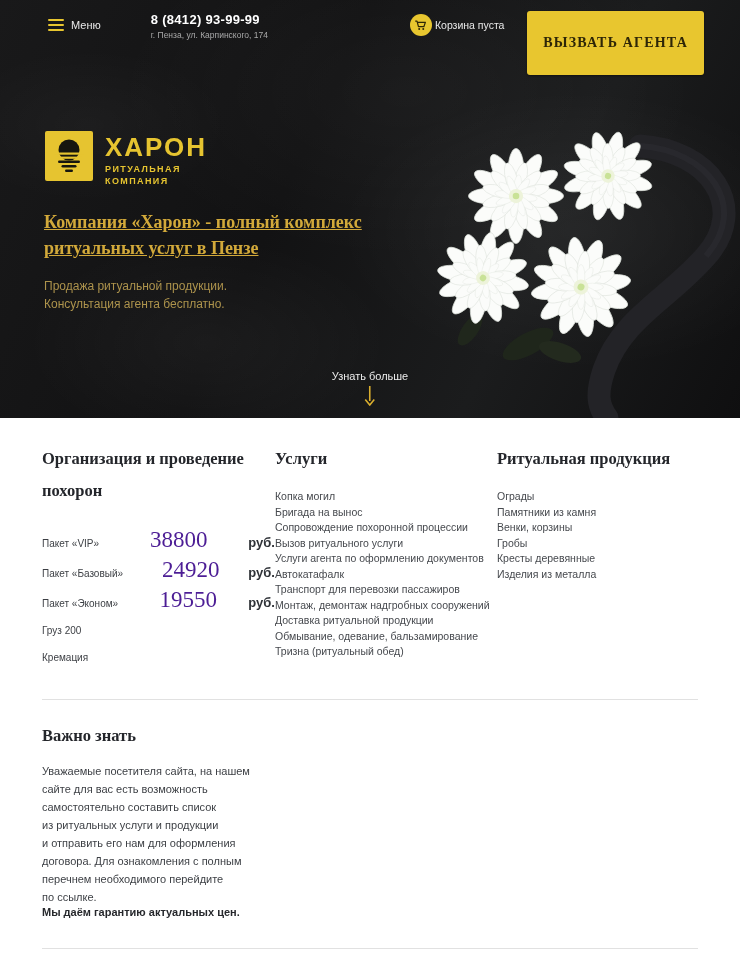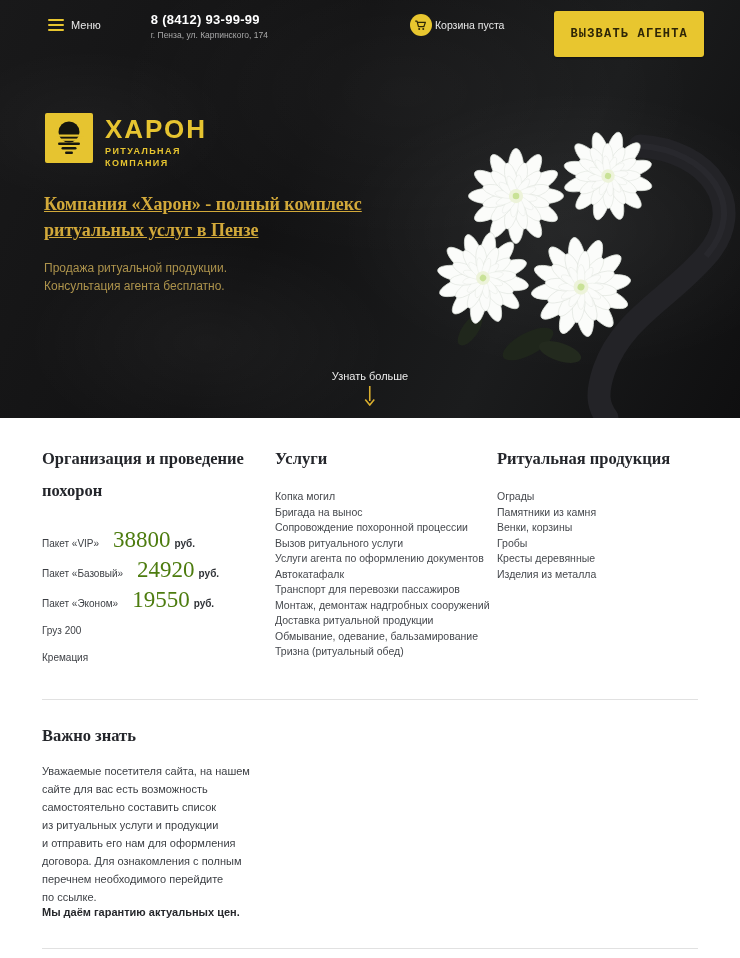--- a/index.html
+++ b/index.html
@@ -23,21 +23,21 @@
   .burger{ display:inline-flex; flex-direction:column; gap:3px; }
   .burger i{ display:block; width:16px; height:2px; background:#e8c62f; border-radius:1px; }
   .menu-label{ font-size:11px; color:#e9e9e9; }
   .phone-block{ margin-left:50px; margin-top:4px; }
   .phone{ font-size:13px; font-weight:bold; color:#ffffff; letter-spacing:0.3px; }
   .address{ font-size:8.5px; color:#a9a9a9; margin-top:3px; }
   .cart{ display:flex; align-items:center; gap:3px; margin-left:142px; margin-top:6px; cursor:pointer; }
   .cart-circle{ width:22px; height:22px; border-radius:50%; background:#e8c62f; display:inline-flex; align-items:center; justify-content:center; }
   .cart-label{ font-size:10.5px; color:#e9e9e9; }
   .cta{ margin-left:auto; margin-top:3px; background:#e8c62f; border:none; border-radius:3px;
-        padding:16px 16px; font-family:Liberation Mono, monospace; font-weight:bold; font-size:12px;
+        padding:24px 16px; font-family:Liberation Serif, serif; font-weight:bold; font-size:14px;
         letter-spacing:1.2px; color:#2e2607; cursor:pointer; box-shadow:0 1px 2px rgba(0,0,0,0.4); }
 
   .logo{ position:relative; z-index:2; display:flex; align-items:flex-start; gap:12px; margin:56px 0 0 45px; width:230px; cursor:pointer; }
   .logo-mark{ flex:none; }
   .logo-title{ font-family:"Liberation Sans", sans-serif; font-weight:bold; font-size:26px; letter-spacing:2px; color:#e6c430; line-height:26px; margin-top:3px; }
   .logo-sub{ font-size:9px; font-weight:bold; letter-spacing:1.4px; color:#e6c430; line-height:12px; margin-top:3px; }
 
   .hero-heading{ position:relative; z-index:2; margin:22px 0 0 44px; width:360px;
     font-family:"Liberation Serif", serif; font-weight:bold; font-size:18px; line-height:26px;
     color:#d2a93a; white-space:pre-line;text-decoration:underline; }
@@ -48,24 +48,24 @@
   .scroll-label{ font-size:11px; color:#ececec; }
   .scroll-arrow{ margin-top:4px; }
 
   
   .columns{ display:flex; padding:25px 42px 0 42px; }
   .col h2{ font-family:"Liberation Serif", serif; font-weight:bold; font-size:16.5px; line-height:32px; color:#24262b; margin-bottom:14px; }
   .col-packages{ width:233px; }
   .col-services{ width:222px; }
   .col-products{ width:201px; }
 
-  .pkg-row{ display:flex; align-items:baseline; height:30px; cursor:pointer; }
+  .pkg-row{ display:flex; align-items:baseline; height:30px; cursor:pointer;justify-content:space-between; }
   .pkg-label{ font-size:10px; color:#3c3f44; }
-  .pkg-price{ font-family:"Liberation Serif", serif; font-size:23px; color:#4d7c0f; margin-left:14px; }
-  .pkg-unit{ font-size:10px; font-weight:bold; color:#2f3237; margin-left:4px; }
+  .pkg-price{ font-family:"Liberation Serif", serif; font-size:23px; color:#4c1d95; margin-left:14px; }
+  .pkg-unit{ font-size:13px; font-weight:bold; color:#2f3237; margin-left:4px; }
   .pkg-plain{ height:27px; display:flex; align-items:center; font-size:10px; color:#3c3f44; cursor:pointer; }
   .col-packages .spacer{ height:6px; }
 
   .col ul{ list-style:none; }
   .col li{ font-size:10.5px; line-height:15.5px; color:#46494e; cursor:pointer; }
 
   .divider{ border:none; border-top:1px solid #e1e1e1; margin:28px 42px 0 42px; }
 
   
   .info{ padding:26px 42px 0 42px; }

